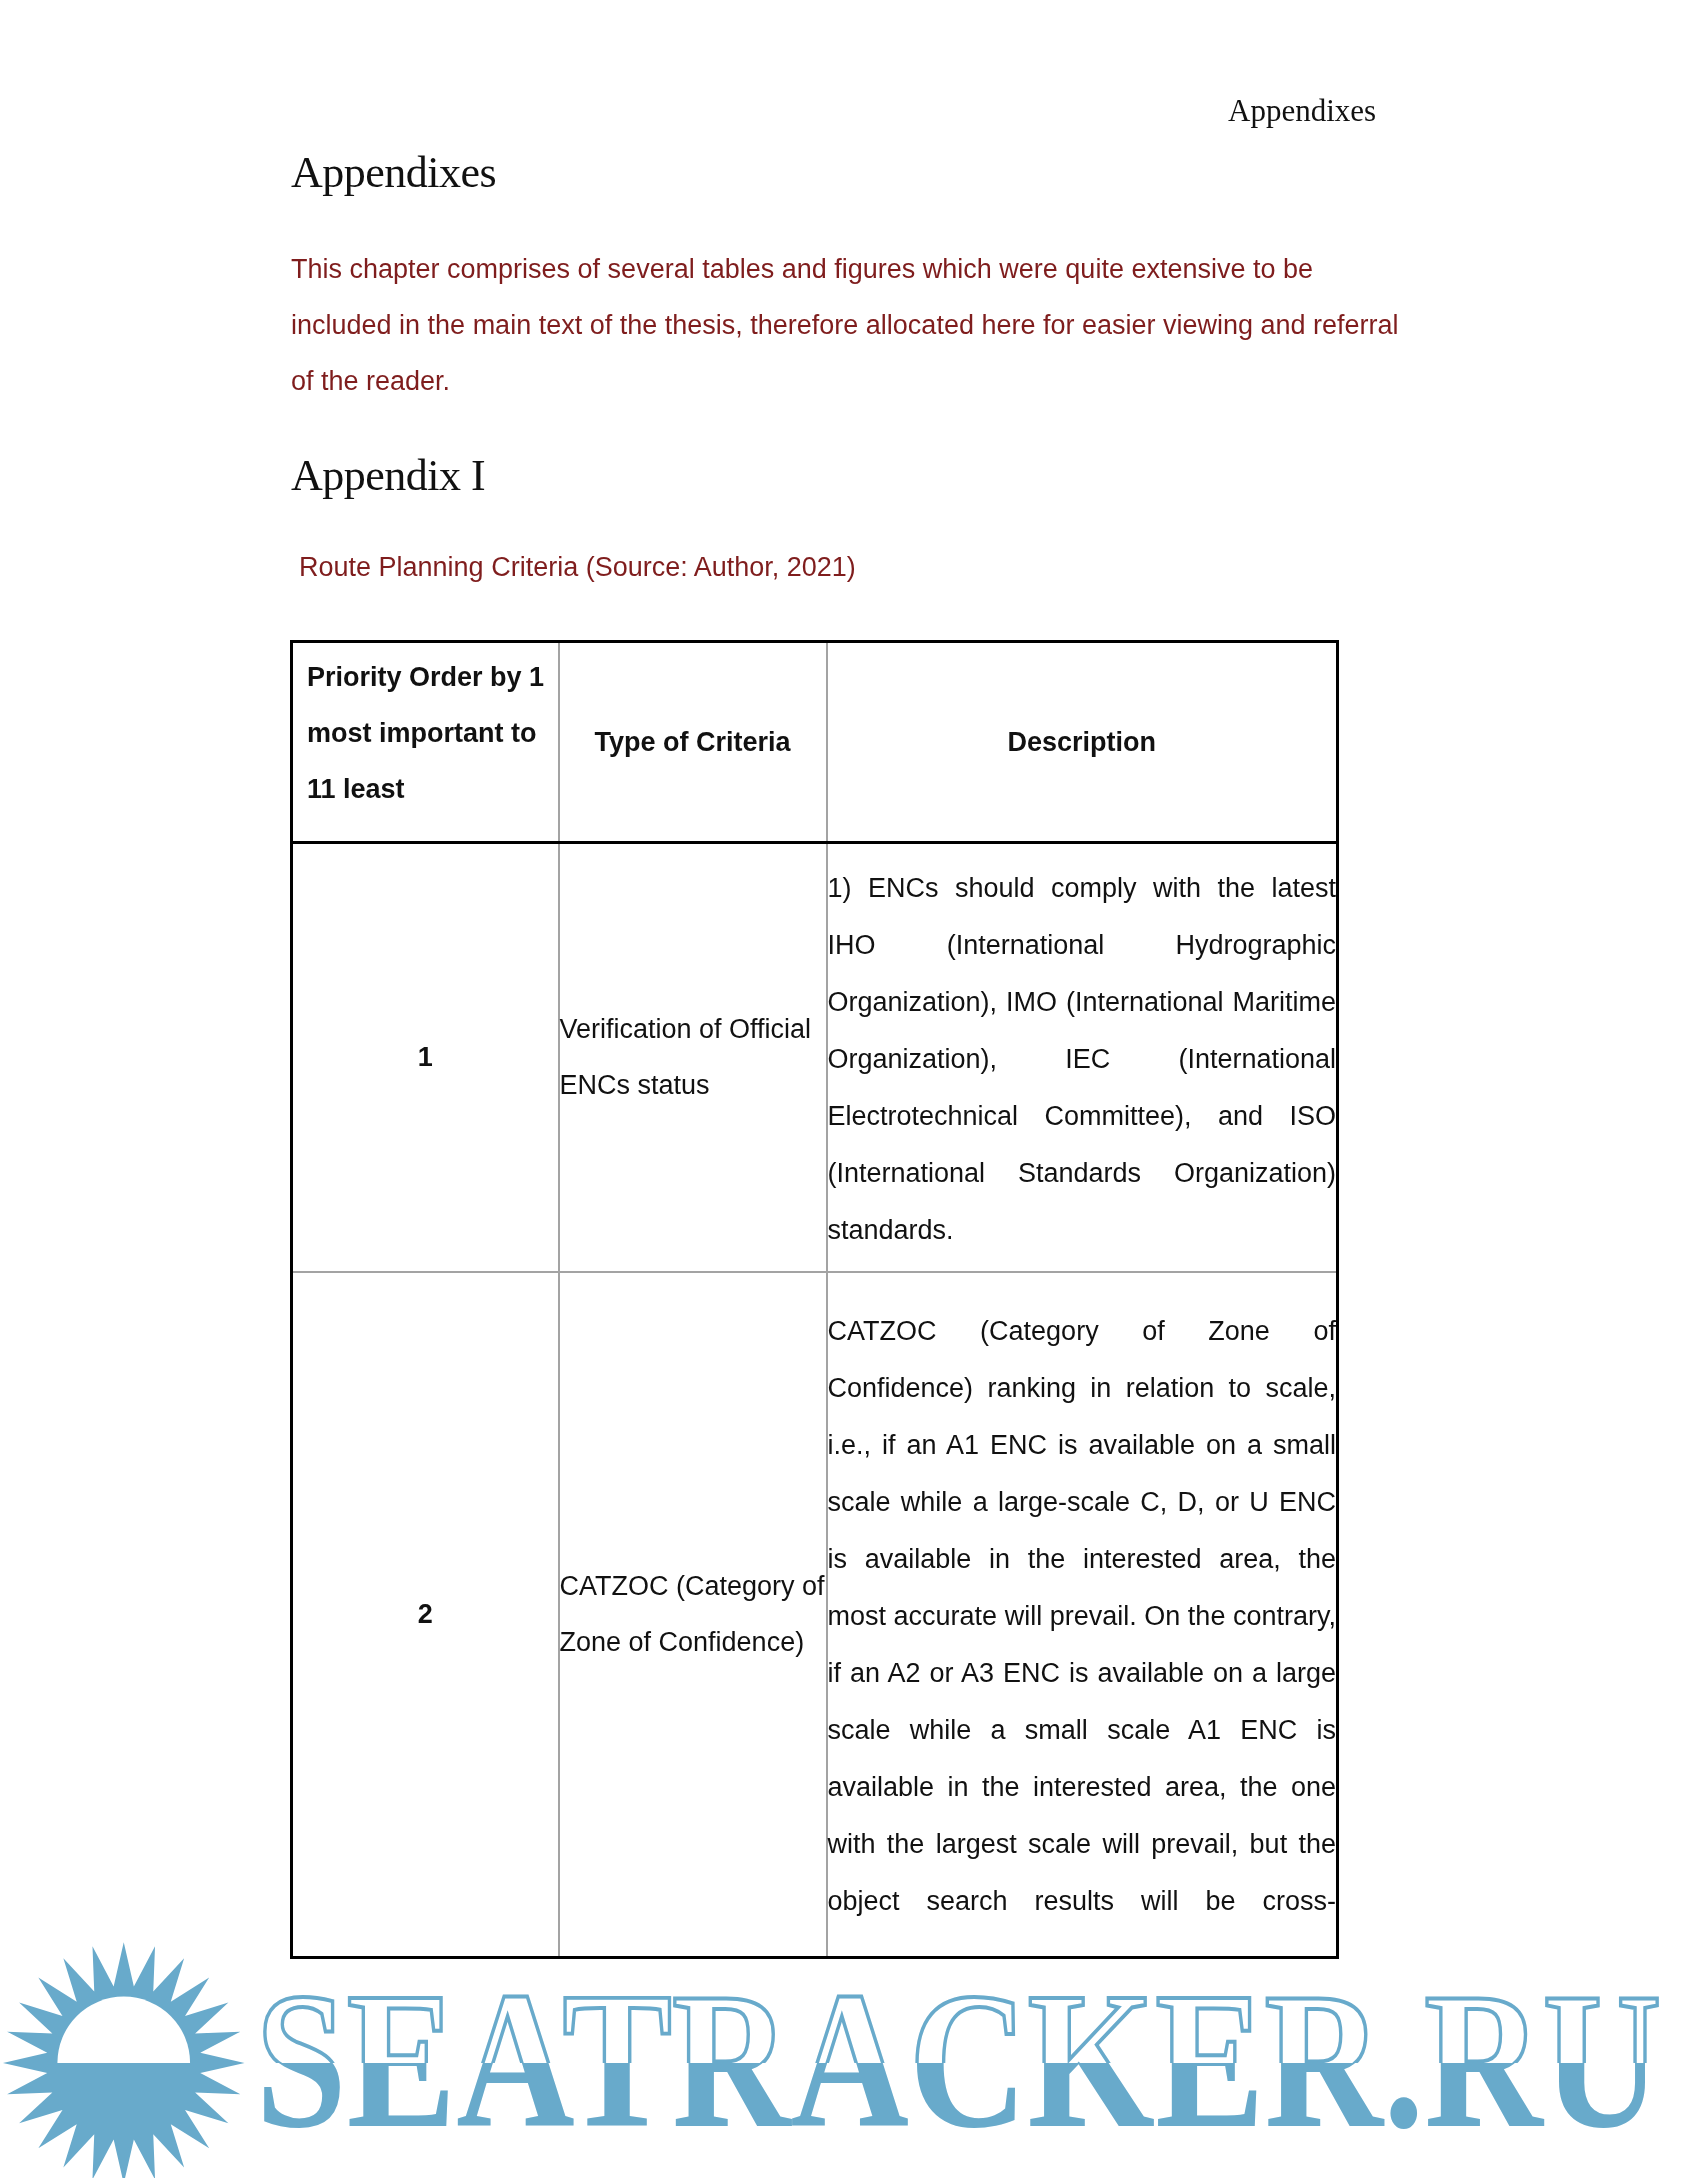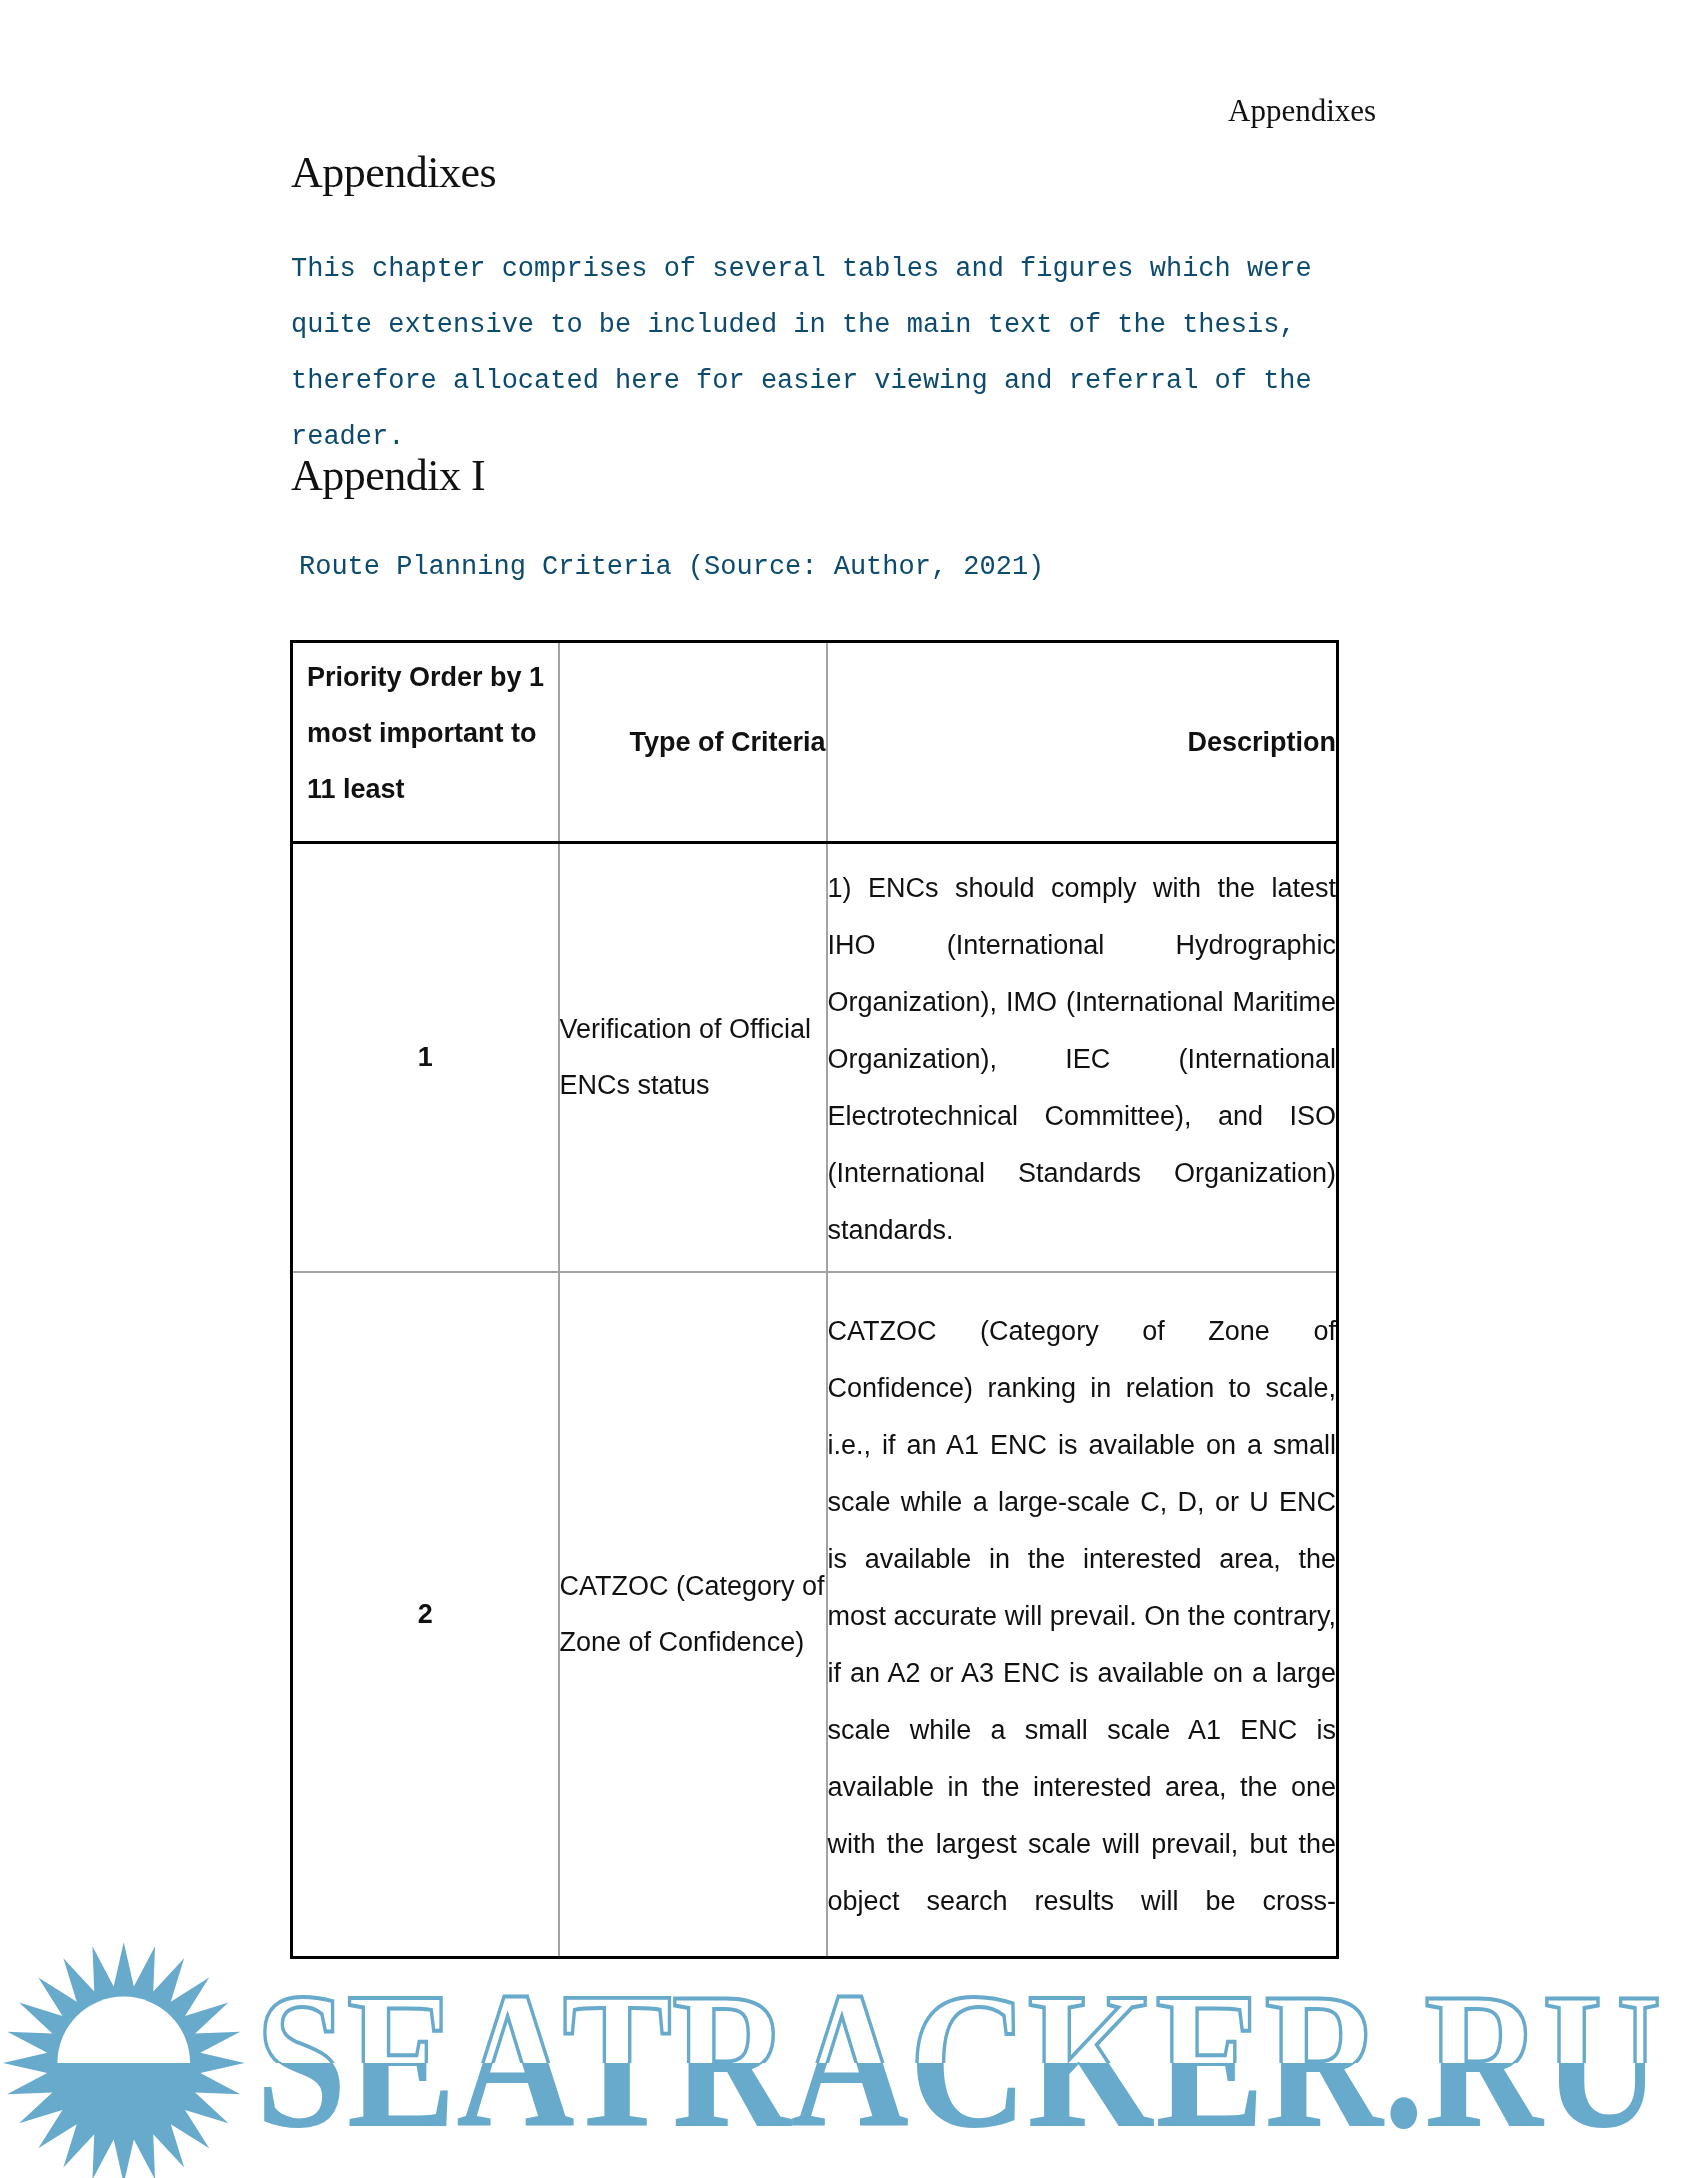--- a/index.html
+++ b/index.html
@@ -1,39 +1,39 @@
 <!DOCTYPE html>
 <html><head>
 <meta charset="utf-8">
 <style>
   html, body { margin: 0; padding: 0; background: #ffffff; }
   body { width: 1683px; height: 2178px; position: relative; overflow: hidden; }
   .serif { font-family: "Liberation Serif", "DejaVu Serif", serif; color: #111; }
-  .sans { font-family: Liberation Mono, monospace; color: #0c4a6e; }
+  .sans { font-family: Liberation Sans, sans-serif; color: #7f1d1d; }
 
   .running-header { position: absolute; left: 1228px; top: 93px; font-size: 31px; }
   .h1 { position: absolute; left: 291px; top: 147px; font-size: 44px; letter-spacing: -0.5px; }
   .intro { position: absolute; left: 291px; top: 241px; width: 1109px; font-size: 27px; line-height: 56px; margin: 0; }
   .h2 { position: absolute; left: 291px; top: 450px; font-size: 44px; letter-spacing: -0.5px; }
   .caption { position: absolute; left: 299px; top: 552px; font-size: 27px; }
 
   table.criteria {
     position: absolute; left: 290px; top: 640px;
     width: 1046px; border-collapse: collapse; table-layout: fixed;
     font-family: "Liberation Sans", "DejaVu Sans", sans-serif; font-size: 27px; color: #111;
   }
   table.criteria td, table.criteria th {
     border: 2px solid #a3a3a3; vertical-align: middle; padding: 0;
   }
   table.criteria { border: 3px solid #000; }
   col.c1 { width: 267px; } col.c2 { width: 268px; } col.c3 { width: 511px; }
   tr.head { height: 201px; }
   tr.head th { font-weight: bold; }
   tr.head th.left { text-align: left; vertical-align: top; padding: 6px 12px 0 14px; line-height: 56px; }
-  tr.head th.center { text-align: right; margin-left: 20px; }
+  tr.head th.center { text-align: center; margin-left: 20px; }
   tr.head { border-bottom: 3px solid #000; }
   tr.row1 { height: 429px; }
   tr.row2 { height: 686px; }
   td.num { text-align: center; font-weight: bold; }
   td.type { line-height: 56px; padding: 0 14px; }
   td.desc { text-align: justify; text-align-last: left; line-height: 57px; padding: 0 14px 0 14px; vertical-align: top; }
   td.desc .txt { display: block; padding-top: 4px; }
   td.desc.r2 .txt { text-align-last: justify; }
 
   .watermark { position: absolute; left: 0; top: 1931px; width: 1340px; height: 248px; }

